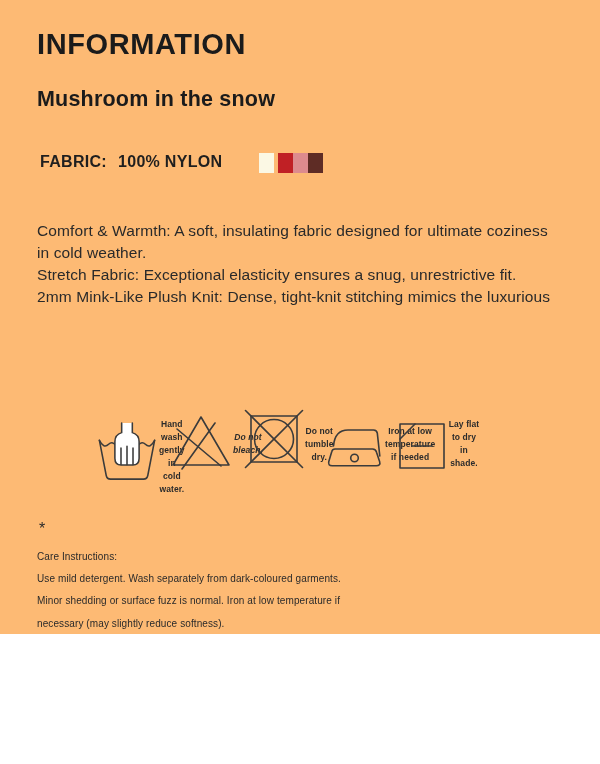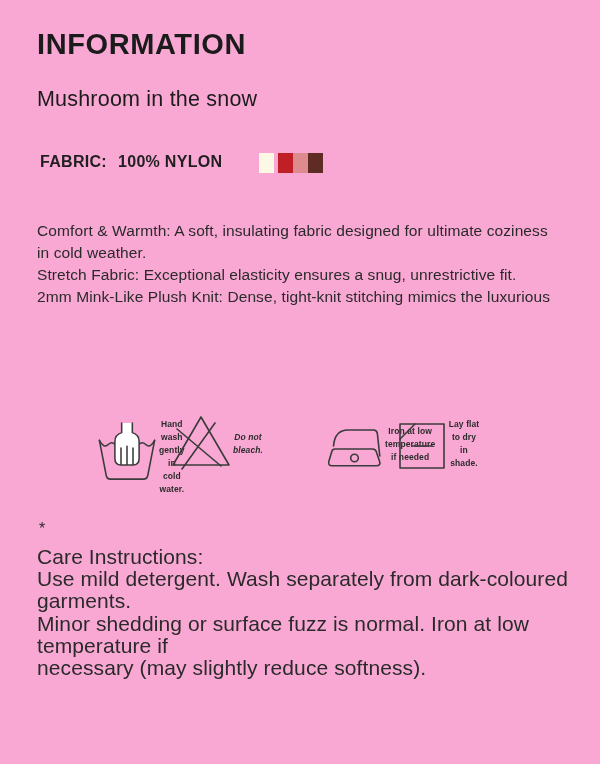--- a/index.html
+++ b/index.html
@@ -1,38 +1,38 @@
 <!DOCTYPE html>
 <html><head>
 <meta charset="utf-8">
 <style>
   * { margin: 0; padding: 0; box-sizing: border-box; }
   html, body { background: #ffffff; }
   body { font-family: "Liberation Sans", "DejaVu Sans", sans-serif; }
   .page {
     position: relative;
     width: 600px;
-    height: 764px;
-    background: #f9a8d4;
+    height: 634px;
+    background: #fdba74;
     overflow: hidden;
     color: #222;
   }
   .page-title {
     position: absolute;
     left: 37px; top: 28px;
     font-size: 29px;
     font-weight: 700;
     letter-spacing: 0.6px;
     color: #1b1b1b;
   }
   .product-name {
     position: absolute;
     left: 37px; top: 87px;
     font-size: 21.5px;
-    font-weight: 400;
+    font-weight: 700;
     letter-spacing: 0.2px;
     color: #1b1b1b;
   }
   .fabric-row {
     position: absolute;
     left: 40px; top: 153px;
     display: flex;
     font-size: 16px;
     color: #1f1f1f;
     letter-spacing: 0.3px;
@@ -105,21 +105,21 @@
   .footnote-marker {
     position: absolute;
     left: 39px; top: 520px;
     font-size: 16px;
     color: #2a2a2a;
   }
   .care-details {
     position: absolute;
     left: 37px; top: 546px;
     width: 555px;
-    font-size: 21px;
+    font-size: 10px;
     line-height: 22.2px;
     color: #2a2a2a;
     letter-spacing: 0.1px;
   }
   .care-details .details-body { white-space: pre-line; }
   svg { display: block; }
 </style>
 </head>
 <body>
 
@@ -167,20 +167,31 @@
       <div class="icon-box">
         <svg width="64" height="58" viewBox="0 0 64 58" fill="none" stroke="#3b3b3b" stroke-width="1.6" stroke-linecap="round" stroke-linejoin="round">
           <path d="M32 5 L4 53 L60 53 Z"></path>
           <path d="M8 17 L52 54"></path>
           <path d="M46 11 L13 57"></path>
         </svg>
       </div>
       <div class="care-label">Do not bleach.</div>
     </div>
 
+    <div class="care-col c3">
+      <div class="icon-box">
+        <svg width="62" height="62" viewBox="0 0 62 62" fill="none" stroke="#3b3b3b" stroke-width="1.6" stroke-linecap="round" stroke-linejoin="round">
+          <rect x="8" y="8" width="46" height="46"></rect>
+          <circle cx="31" cy="31" r="19.5"></circle>
+          <path d="M2.5 2.5 L59.5 59.5"></path>
+          <path d="M59.5 2.5 L2.5 59.5"></path>
+        </svg>
+      </div>
+      <div class="care-label">Do not tumble dry.</div>
+    </div>
 
     <div class="care-col c4">
       <div class="icon-box">
         <svg width="60" height="50" viewBox="0 0 60 50" fill="none" stroke="#3b3b3b" stroke-width="1.6" stroke-linecap="round" stroke-linejoin="round">
           <path d="M8.5 26 C9.5 14 15 10 23 10 L48.5 10 Q51.8 10 52.3 13.2 L54.8 36"></path>
           <path d="M10 29 L47.5 29 Q50.8 29 51.5 32.2 L54.6 41.5 Q55.9 45.8 51.2 45.8 L7.2 45.8 Q2.8 45.8 3.8 41.5 L6.8 31.5 Q7.4 29 10 29 Z"></path>
           <circle cx="29.5" cy="38" r="3.8"></circle>
         </svg>
       </div>
       <div class="care-label">Iron at low

